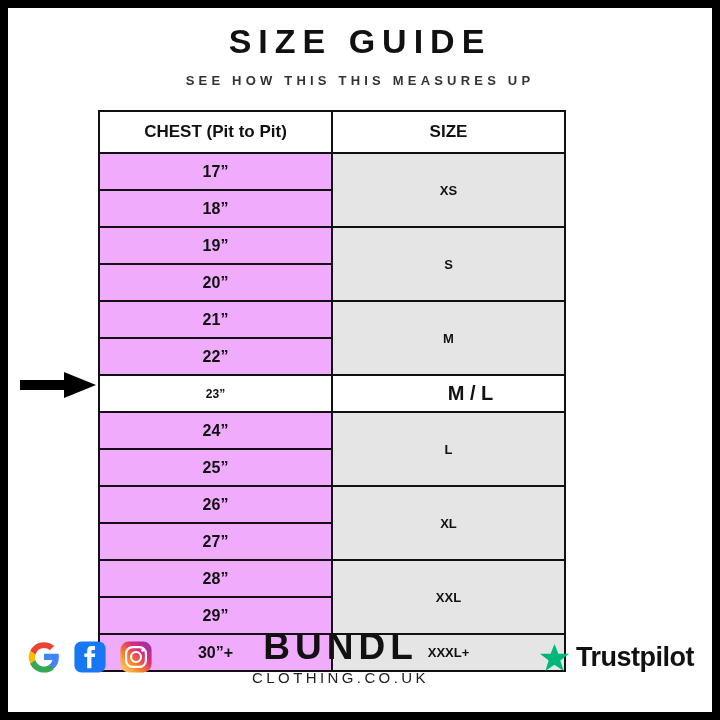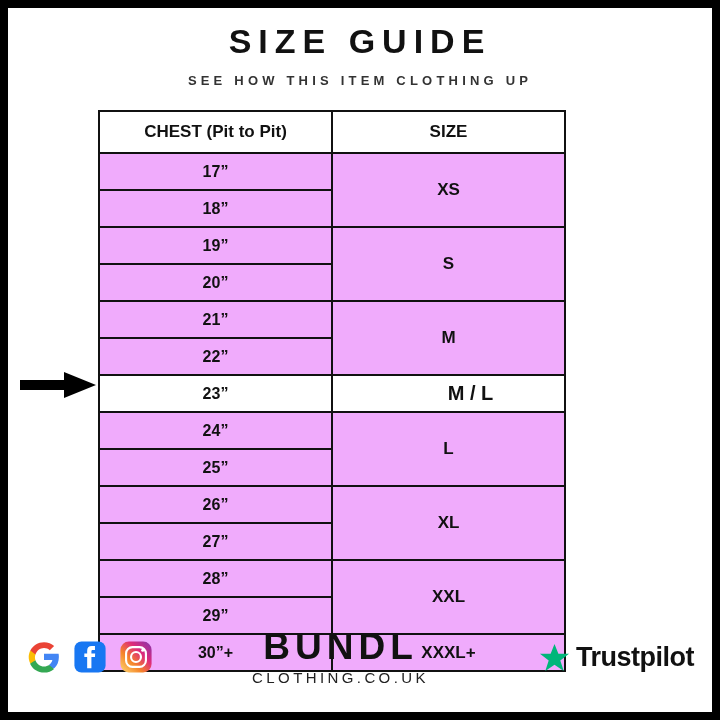--- a/index.html
+++ b/index.html
@@ -71,32 +71,32 @@
   }
   td.chest-cell {
     background: #f0abfc;
     font-size: 16px;
     font-weight: bold;
     height: 35px;
     padding: 0;
     width: 195px;
   }
   td.size-cell {
-    background: #f0abfc;
-    font-size: 17px;
+    background: #e5e5e5;
+    font-size: 13px;
     font-weight: bold;
     padding: 0;
     width: 273px;
   }
   tr.highlight td.chest-cell,
   tr.highlight td.size-cell {
     background: #ffffff;
   }
   tr.highlight td.chest-cell {
-    font-size: 16px;
+    font-size: 12px;
   }
   tr.highlight td.size-cell {
     font-size: 20px;
     padding-left: 44px;
   }
   .arrow {
     position: absolute;
     left: -78px;
     top: 262px;
     width: 76px;
@@ -155,21 +155,21 @@
     letter-spacing: -0.5px;
   }
 </style>
 </head>
 <body>
 
 <div class="page">
   <div class="card">
 
     <div class="title">SIZE GUIDE</div>
-    <div class="subtitle">SEE HOW THIS ITEM CLOTHING UP</div>
+    <div class="subtitle">SEE HOW THIS THIS MEASURES UP</div>
 
     <div class="table-wrap">
       <svg class="arrow" viewBox="0 0 76 26">
         <polygon points="0,8 44,8 44,0 76,13 44,26 44,18 0,18" fill="#000000"></polygon>
       </svg>
 
       <table class="size-table">
         <thead>
           <tr>
             <th class="head-cell">CHEST (Pit to Pit)</th>

